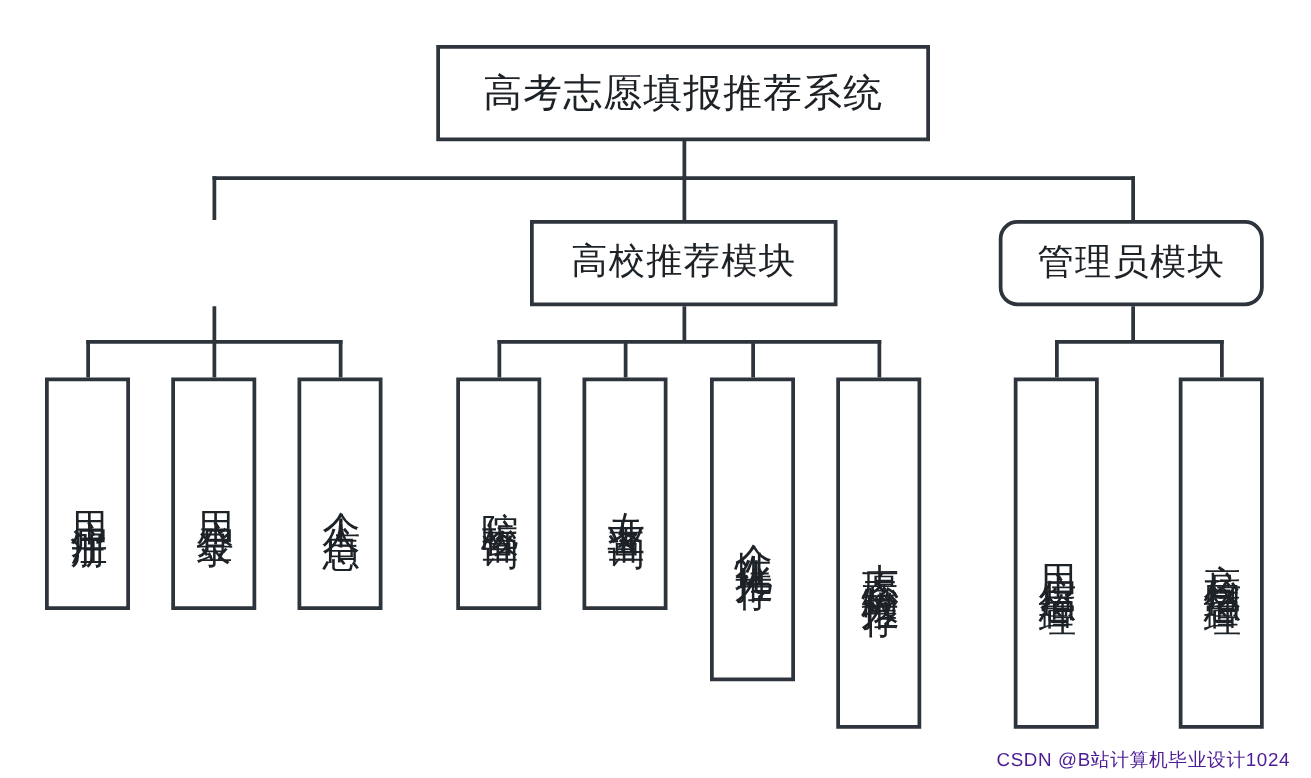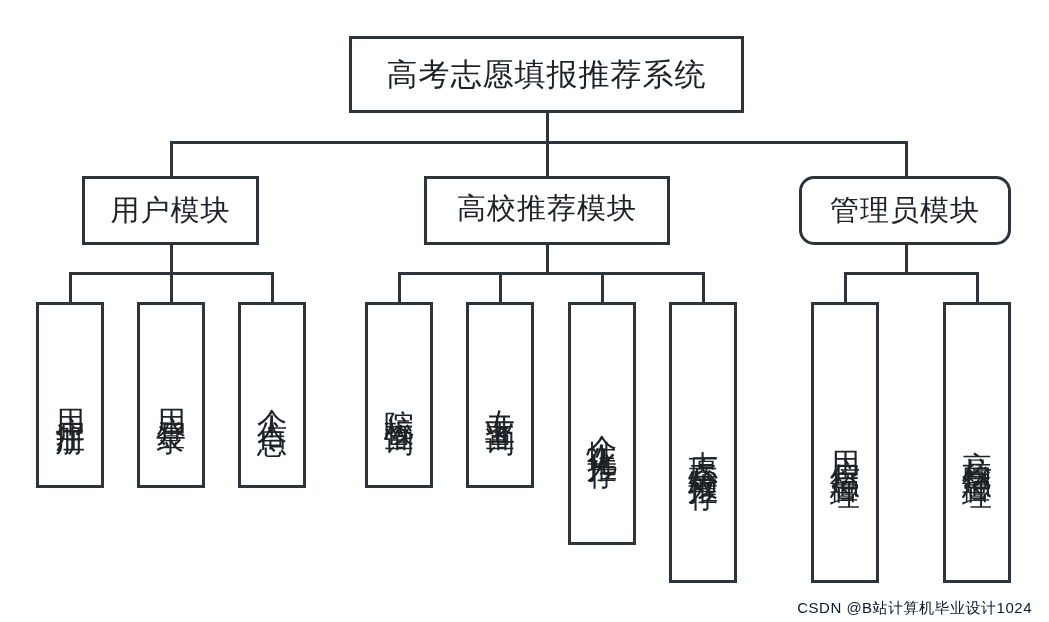--- a/index.html
+++ b/index.html
@@ -54,21 +54,21 @@
     position: absolute;
     background: #2e343c;
   }
   .conn.h { height: 3px; }
   .conn.v { width: 3px; }
   #watermark {
     position: absolute;
     right: 17px;
     bottom: 4px;
     font-size: 15px;
-    color: #0f172a;
+    color: #4c1d95;
     white-space: nowrap;
     letter-spacing: 0.5px;
   }
 </style>
 </head>
 <body>
 
 <div id="diagram">
 
   <div class="node root" style="left:349px; top:36px; width:395px; height:77px;">
@@ -76,23 +76,20 @@
   </div>
 
   <div class="conn v" style="left:546px; top:112px; height:31px;"></div>
 
   <div class="conn h" style="left:170px; top:141px; width:738px;"></div>
 
   <div class="conn v" style="left:170px; top:141px; height:35px;"></div>
   <div class="conn v" style="left:546px; top:141px; height:35px;"></div>
   <div class="conn v" style="left:905px; top:141px; height:35px;"></div>
 
-  <div class="node module" style="left:82px; top:176px; width:177px; height:69px;">
-    <span>用户模块</span>
-  </div>
 
   <div class="node module" style="left:424px; top:176px; width:246px; height:69px;font-family:Liberation Mono, monospace;">
     <span>高校推荐模块</span>
   </div>
 
   <div class="node module" style="left:799px; top:176px; width:212px; height:69px;border-radius:15px;">
     <span>管理员模块</span>
   </div>
 
   <div class="conn v" style="left:170px; top:245px; height:29px;"></div>

